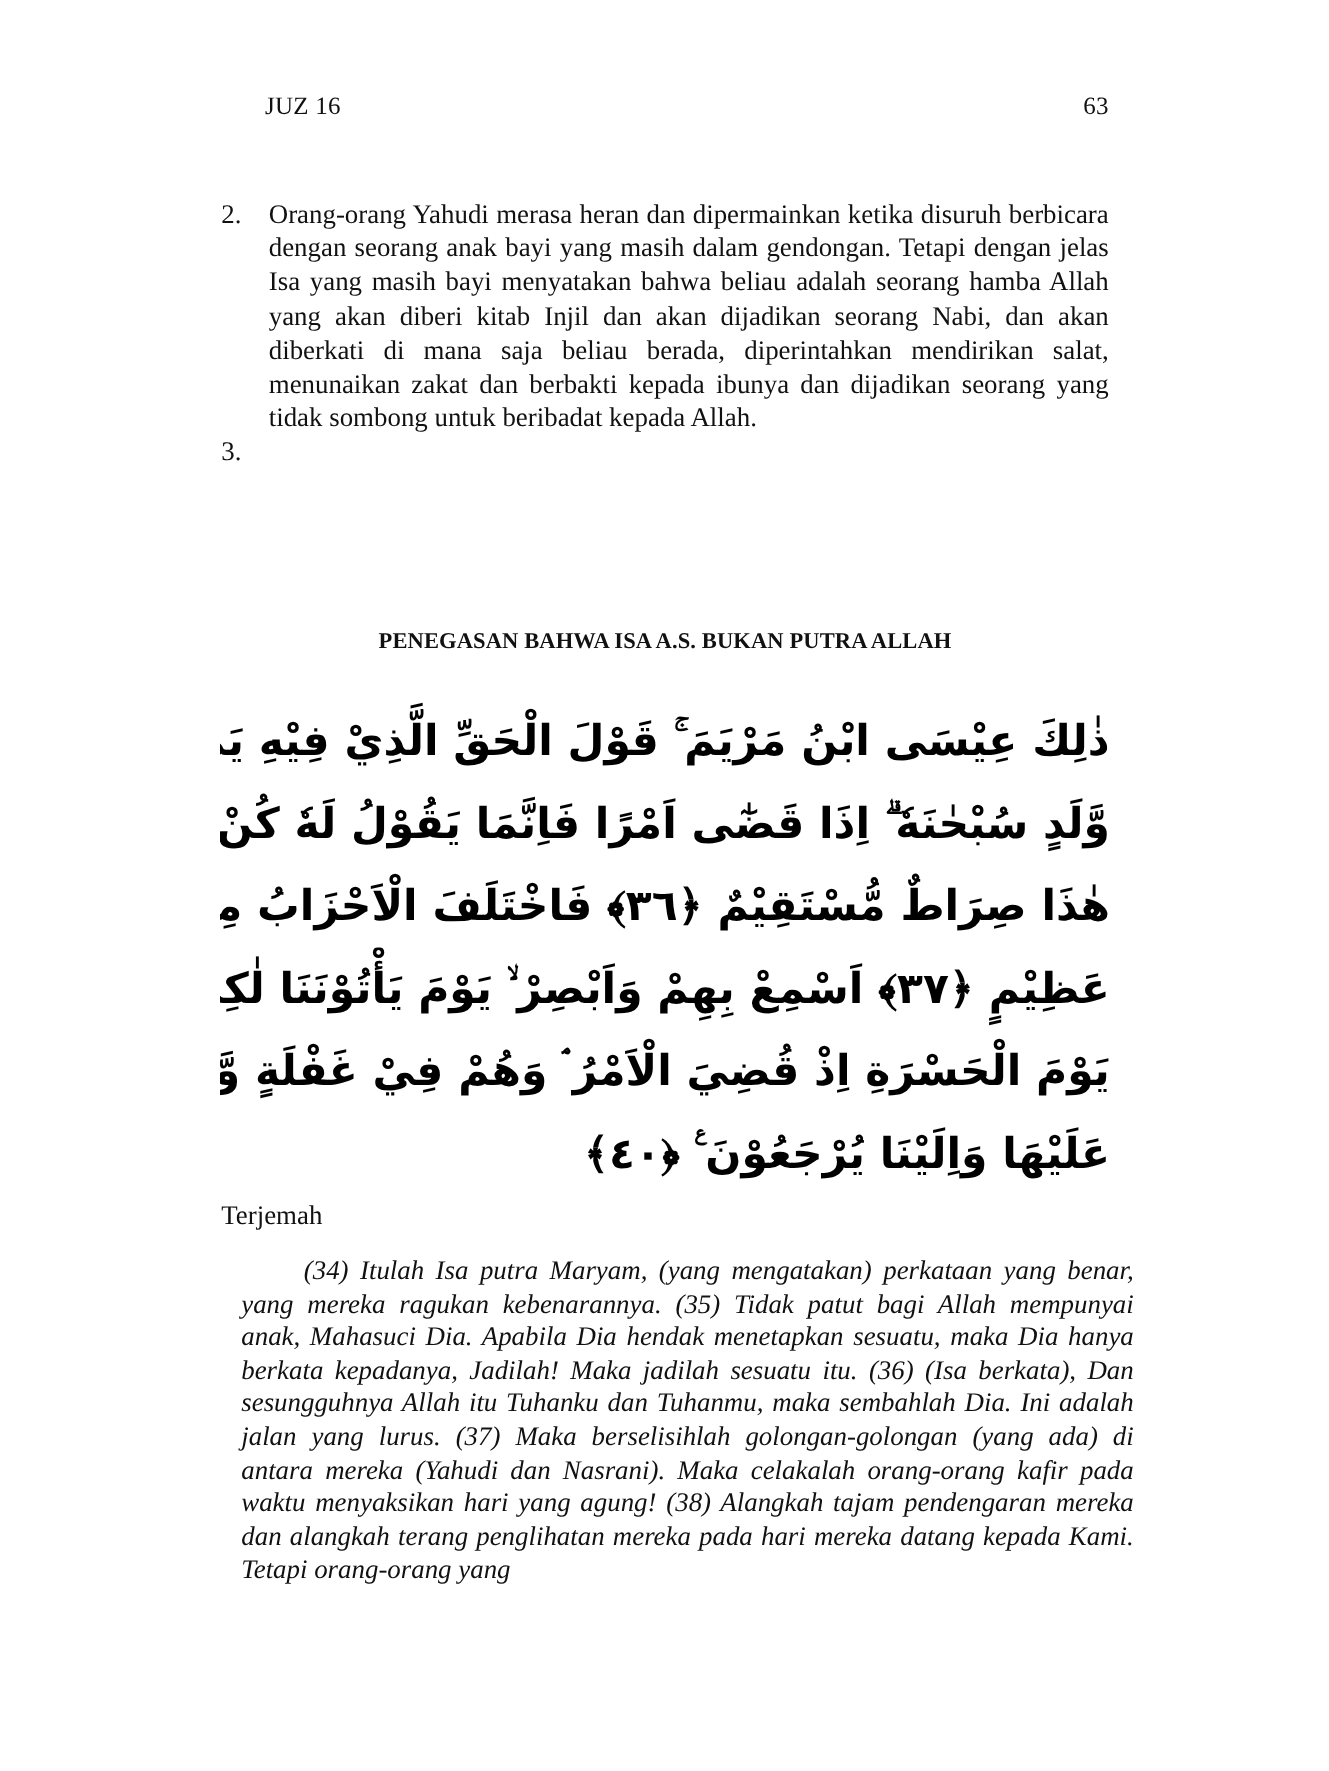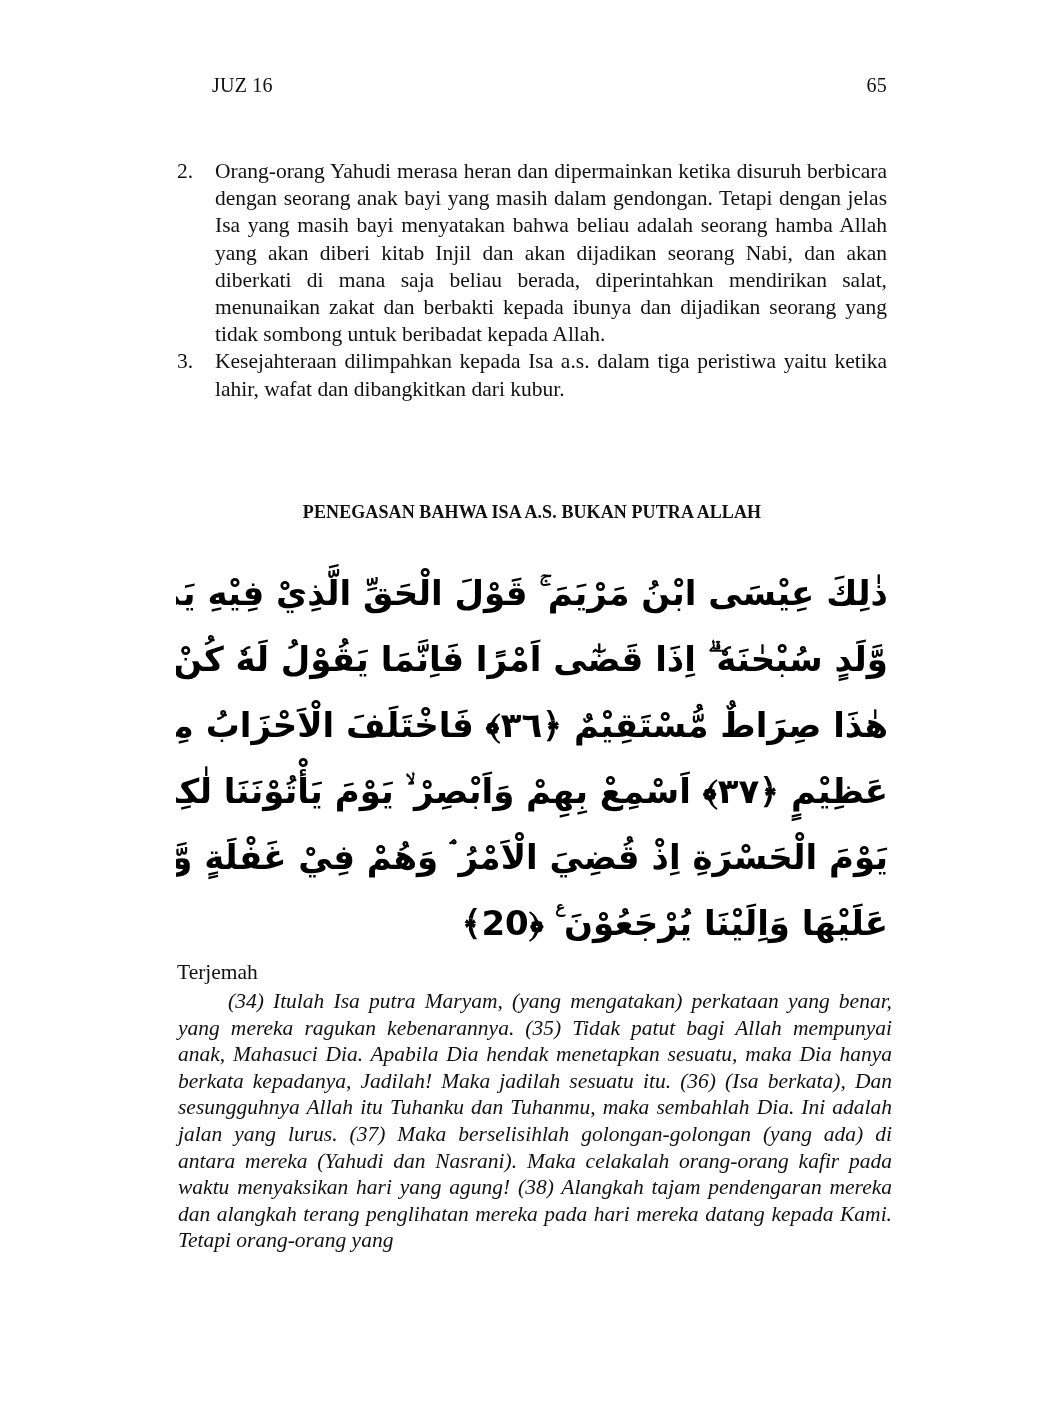--- a/index.html
+++ b/index.html
@@ -95,47 +95,46 @@
     .translation-body {
       position: absolute;
       top: 987px;
       left: 177px;
       width: 714px;
       font-style: italic;
       font-size: 21.5px;
       line-height: 26.6px;
       text-align: justify;
       text-indent: 50px;
-      margin: 1px;
+      margin: 16px;
     }
   </style>
 </head>
 <body>
 
 <div class="running-header">
   <span class="left">JUZ 16</span>
-  <span class="right">65</span>
+  <span class="right">63</span>
 </div>
 
 <ol class="numbered-list">
   <li>
     <span class="num">2.</span>
     <span>Orang-orang Yahudi merasa heran dan dipermainkan ketika disuruh berbicara dengan seorang anak bayi yang masih dalam gendongan. Tetapi dengan jelas Isa yang masih bayi menyatakan bahwa beliau adalah seorang hamba Allah yang akan diberi kitab Injil dan akan dijadikan seorang Nabi, dan akan diberkati di mana saja beliau berada, diperintahkan mendirikan salat, menunaikan zakat dan berbakti kepada ibunya dan dijadikan seorang yang tidak sombong untuk beribadat kepada Allah.</span>
   </li>
   <li>
     <span class="num">3.</span>
-    <span>Kesejahteraan dilimpahkan kepada Isa a.s. dalam tiga peristiwa yaitu ketika lahir, wafat dan dibangkitkan dari kubur.</span>
   </li>
 </ol>
 
 <div class="section-title">PENEGASAN BAHWA ISA A.S. BUKAN PUTRA ALLAH</div>
 
 <div class="arabic-block">
   <div class="arabic-line">ذٰلِكَ عِيْسَى ابْنُ مَرْيَمَ ۚ قَوْلَ الْحَقِّ الَّذِيْ فِيْهِ يَمْتَرُوْنَ ﴿٣٤﴾ مَا كَانَ لِلّٰهِ اَنْ يَّتَّخِذَ مِنْ</div>
   <div class="arabic-line">وَّلَدٍ سُبْحٰنَهٗ ۗ اِذَا قَضٰٓى اَمْرًا فَاِنَّمَا يَقُوْلُ لَهٗ كُنْ فَيَكُوْنُ ۗ ﴿٣٥﴾ وَاِنَّ اللّٰهَ رَبِّيْ وَرَبُّكُمْ فَاعْبُدُوْهُ ۗ</div>
   <div class="arabic-line">هٰذَا صِرَاطٌ مُّسْتَقِيْمٌ ﴿٣٦﴾ فَاخْتَلَفَ الْاَحْزَابُ مِنْۢ بَيْنِهِمْ ۚ فَوَيْلٌ لِّلَّذِيْنَ كَفَرُوْا مِنْ مَّشْهَدِ يَوْمٍ</div>
   <div class="arabic-line">عَظِيْمٍ ﴿٣٧﴾ اَسْمِعْ بِهِمْ وَاَبْصِرْ ۙ يَوْمَ يَأْتُوْنَنَا لٰكِنِ الظّٰلِمُوْنَ الْيَوْمَ فِيْ ضَلٰلٍ مُّبِيْنٍ ﴿٣٨﴾ وَاَنْذِرْهُمْ</div>
   <div class="arabic-line">يَوْمَ الْحَسْرَةِ اِذْ قُضِيَ الْاَمْرُ ۘ وَهُمْ فِيْ غَفْلَةٍ وَّهُمْ لَا يُؤْمِنُوْنَ ﴿٣٩﴾ اِنَّا نَحْنُ نَرِثُ الْاَرْضَ وَمَنْ</div>
-  <div class="arabic-line last">عَلَيْهَا وَاِلَيْنَا يُرْجَعُوْنَ ࣖ ﴿20﴾</div>
+  <div class="arabic-line last">عَلَيْهَا وَاِلَيْنَا يُرْجَعُوْنَ ࣖ ﴿٤٠﴾</div>
 </div>
 
 <div class="translation-heading">Terjemah</div>
 <p class="translation-body">(34) Itulah Isa putra Maryam, (yang mengatakan) perkataan yang benar, yang mereka ragukan kebenarannya. (35) Tidak patut bagi Allah mempunyai anak, Mahasuci Dia. Apabila Dia hendak menetapkan sesuatu, maka Dia hanya berkata kepadanya, Jadilah! Maka jadilah sesuatu itu. (36) (Isa berkata), Dan sesungguhnya Allah itu Tuhanku dan Tuhanmu, maka sembahlah Dia. Ini adalah jalan yang lurus. (37) Maka berselisihlah golongan-golongan (yang ada) di antara mereka (Yahudi dan Nasrani). Maka celakalah orang-orang kafir pada waktu menyaksikan hari yang agung! (38) Alangkah tajam pendengaran mereka dan alangkah terang penglihatan mereka pada hari mereka datang kepada Kami. Tetapi orang-orang yang</p>
 
 </body></html>

